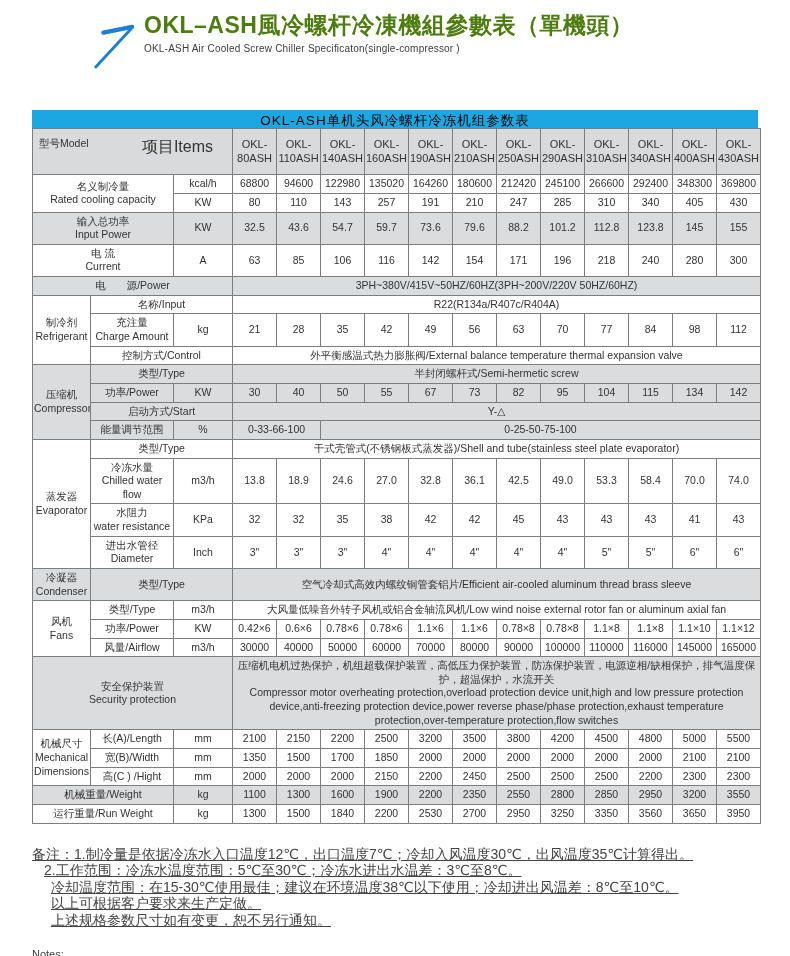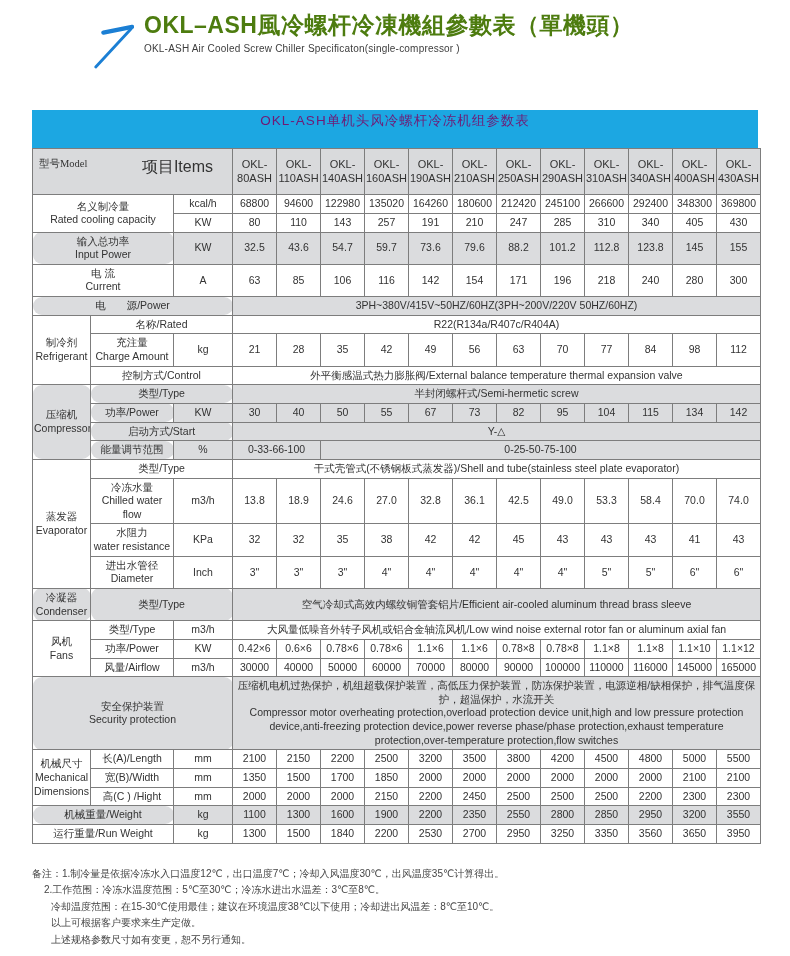--- a/index.html
+++ b/index.html
@@ -12,53 +12,53 @@
   .page { position:relative; width:790px; padding:12px 32px 10px; }
 
   
   .title-block { display:flex; align-items:flex-start; margin-left:58px; }
   .logo { flex:0 0 auto; margin-top:6px; margin-right:10px; }
   .titles h1 { margin:0; font-size:23px; font-weight:600; color:#4d7c0f; letter-spacing:.5px; line-height:1.2; }
   .titles h2 { margin:3px 0 0; font-size:10px; font-weight:400; color:#3d3d3d; letter-spacing:.2px; }
 
   
   .table-title {
-    margin-top:34px; height:38px; line-height:22px; background:var(--accent);
-    color:#701a75; text-align:center; font-size:13.5px; letter-spacing:1px;
+    margin-top:34px; height:18px; line-height:22px; background:var(--accent);
+    color:#000000; text-align:center; font-size:13.5px; letter-spacing:1px;
   }
 
   
   table.spec { border-collapse:collapse; table-layout:fixed; width:726px; border:1.5px solid var(--border-dark); }
   table.spec td {
     border:1px solid var(--border); text-align:center; vertical-align:middle;
     padding:2px 1px; font-size:10.5px; line-height:1.3; white-space:pre-line;
     overflow:hidden; color:#333;
   }
   tr.shade td { background:var(--shade); }
   tr.sep td { border-top:1.5px solid var(--border-dark); }
-  td.grp, td.lbl { font-size:10.5px;border-radius:9px; }
+  td.grp, td.lbl { font-size:10.5px; }
   td.unit { font-size:10.5px; }
   td.val { font-size:10.5px; height:17px; }
   td.wide { font-size:10.5px; height:15px; }
   td.sec { text-align:left; padding:4px 6px; line-height:1.5; white-space:pre-line; }
   tr.model-row td { background:#D9DADC; height:30px; font-size:11px; line-height:1.25; }
 
   
   td.diag {
     position:relative; height:30px;
     background-image:linear-gradient(to bottom right,
       transparent calc(50% - .7px), #8a8a8a calc(50% - .7px),
       #8a8a8a calc(50% + .7px), transparent calc(50% + .7px));
   }
-  td.diag .dm { position:absolute; left:6px; top:8px; font-size:10.5px;font-family:Liberation Serif, serif; }
+  td.diag .dm { position:absolute; left:6px; top:8px; font-size:10.5px; }
   td.diag .di { position:absolute; right:19px; top:8px; font-size:16px; }
 
   
   .notes { margin-top:22px; }
-  .note-line { font-size:10px; line-height:16px; color:#444; }
+  .note-line { font-size:14px; line-height:16px; color:#444;text-decoration:underline; }
   .note-line.zh { line-height:16.5px; }
   .note-line.zh.idx1 { padding-left:12px; }
   .note-line.zh.idx2, .note-line.zh.idx3, .note-line.zh.idx4 { padding-left:19px; }
   .notes-en-label { font-size:11px; line-height:17px; color:#444; margin-top:18px; }
   .note-line.en { line-height:16.5px; }
 </style>
 </head>
 <body>
 
 <div class="page">
@@ -193,21 +193,21 @@
           <td class="val">280</td>
           <td class="val">300</td>
         </tr>
         <tr class="shade sep">
           <td class="lbl" colspan="3">电　　源/Power</td>
           <td class="wide" colspan="12">3PH~380V/415V~50HZ/60HZ(3PH~200V/220V  50HZ/60HZ)</td>
         </tr>
         <tr class="sep">
           <td class="grp" rowspan="3">制冷剂
 Refrigerant</td>
-          <td class="lbl" colspan="2">名称/Rated</td>
+          <td class="lbl" colspan="2">名称/Input</td>
           <td class="wide" colspan="12">R22(R134a/R407c/R404A)</td>
         </tr>
         <tr class="">
           <td class="lbl">充注量
 Charge Amount</td>
           <td class="unit">kg</td>
           <td class="val">21</td>
           <td class="val">28</td>
           <td class="val">35</td>
           <td class="val">42</td>

